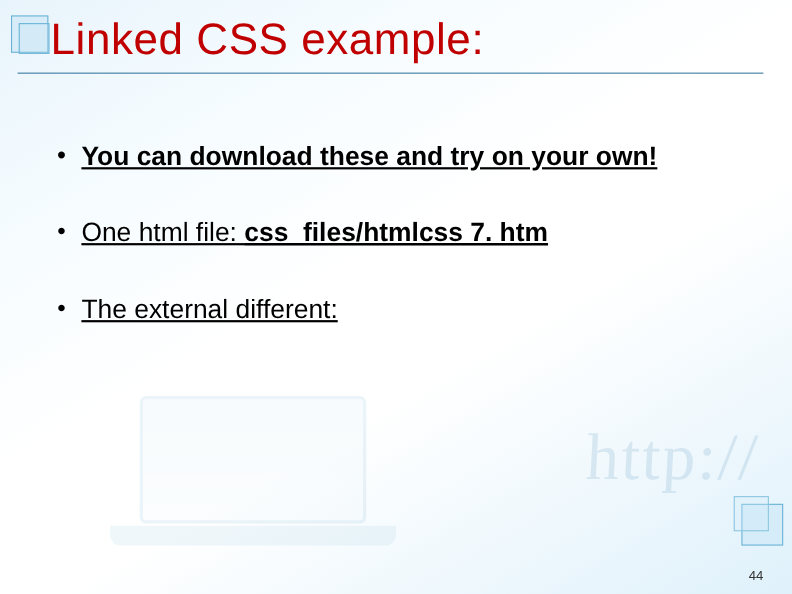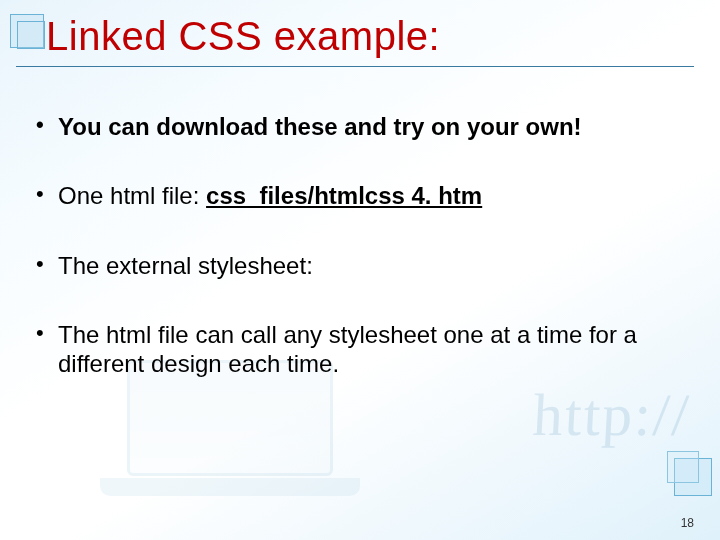--- a/index.html
+++ b/index.html
@@ -104,22 +104,23 @@
     position: absolute;
     top: 112px;
     left: 30px;
     right: 40px;
     font-size: 24px;
     color: #000;
     line-height: 1.22;
   }
   .body ul {
     list-style: none;
-    margin: 0;
+    margin: 16px;
     padding: 0;
+    text-decoration: underline;
   }
   .body > ul > li {
     position: relative;
     padding-left: 28px;
     margin-bottom: 40px;
   }
   .body > ul > li::before {
     content: "•";
     position: absolute;
     left: 6px;
@@ -172,25 +173,22 @@
     <h1 class="title">Linked CSS example:</h1>
     <div class="title-underline"></div>
   </div>
 
   <div class="body">
     <ul>
       <li class="bold">
         <span>You can download these and try on your own!</span>
       </li>
       <li>
-        <span>One html file: </span><span class="link bold">css_files/htmlcss 4. htm</span>
+        <span>One html file: </span><span class="link bold">css_files/htmlcss 7. htm</span>
       </li>
       <li class="tight">
-        <span>The external stylesheet:</span>
-      </li>
-      <li>
-        <span>The html file can call any stylesheet one at a time for a different design each time.</span>
+        <span>The external different:</span>
       </li>
     </ul>
   </div>
 
-  <div class="pagenum">18</div>
+  <div class="pagenum">44</div>
 </div>
 
 </body></html>

